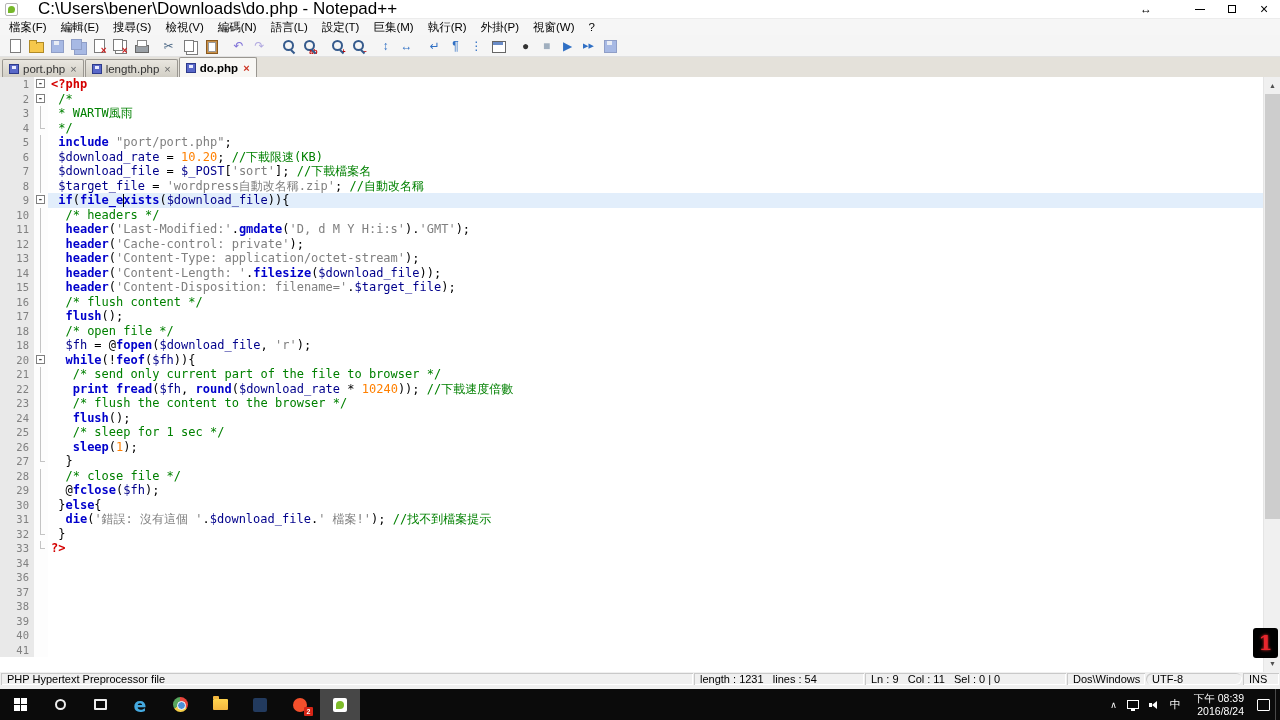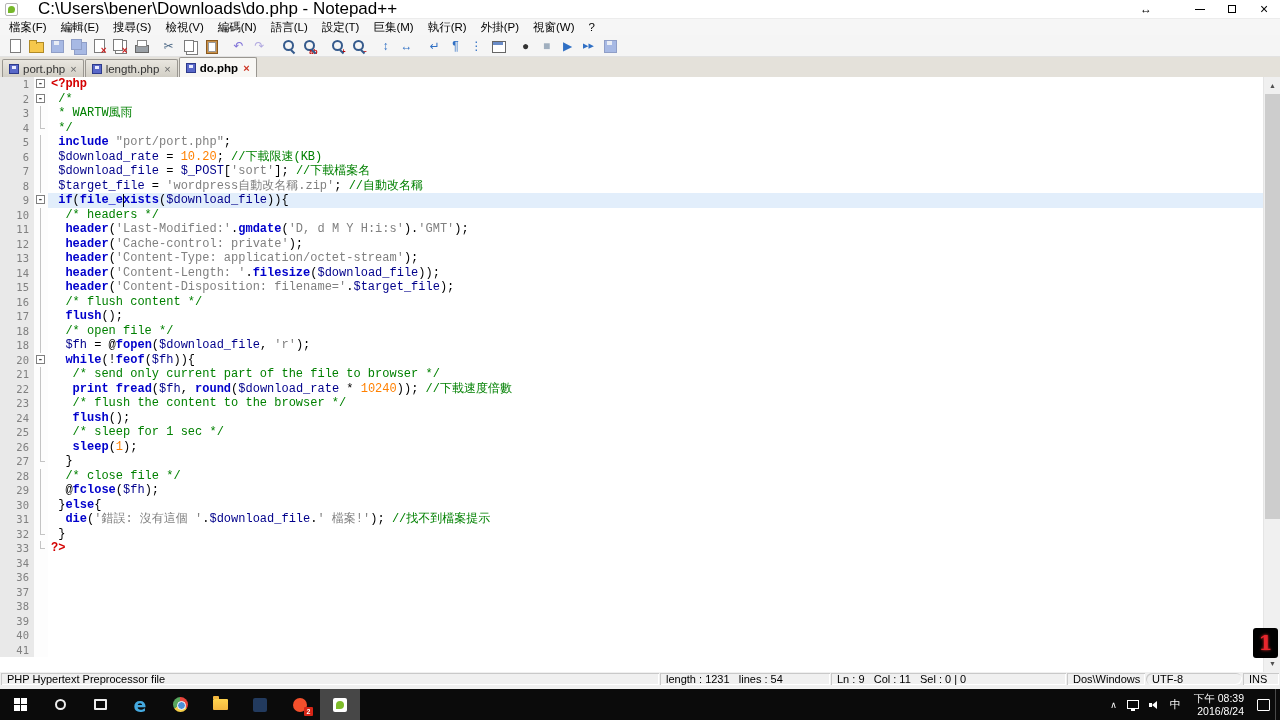--- a/index.html
+++ b/index.html
@@ -63,21 +63,21 @@
 
   
   .editor { flex:1; position:relative; background:#fff; overflow:hidden; }
   .code-area { position:absolute; left:0; top:0; right:17px; bottom:0; font-family:"DejaVu Sans Mono","Liberation Mono",monospace; font-size:12px; }
   .crow { display:flex; height:14.5px; line-height:14.5px; }
   .ln { width:34px; flex:none; text-align:right; padding-right:5px; background:#e9e9e9; color:#808080; font-size:10.5px; }
   .fold { width:14px; flex:none; position:relative; background:#fdfdfd; }
   .fbox { position:absolute; left:2px; top:2px; width:9px; height:9px; border:1px solid #808080; background:#fff; font:bold 8px/7px "DejaVu Sans Mono",monospace; text-align:center; color:#404040; }
   .fline { position:absolute; left:6px; top:0; bottom:0; width:1px; background:#c4c4c4; }
   .fend { position:absolute; left:6px; top:0; height:8px; width:5px; border-left:1px solid #c4c4c4; border-bottom:1px solid #c4c4c4; }
-  .code { flex:1; white-space:pre; padding-left:3px; position:relative; overflow:hidden;font-family:Liberation Mono, monospace; }
+  .code { flex:1; white-space:pre; padding-left:3px; position:relative; overflow:hidden; }
   .code.hl { background:#e2eefb; }
   .caret { position:absolute; top:1px; bottom:1px; width:1px; background:#000; }
   .tk-t { color:#d40000; font-weight:bold; }
   .tk-k { color:#0000cc; font-weight:bold; }
   .tk-v { color:#00008b; }
   .tk-s { color:#808080; }
   .tk-n { color:#ff8000; }
   .tk-c { color:#008000; }
   .tk-p { color:#000; }
 
@@ -86,21 +86,21 @@
   .sarrow.up { top:0; } .sarrow.down { bottom:0; }
   .sthumb { position:absolute; left:1px; top:17px; width:15px; height:425px; background:#cdcdcd; }
 
   .step-badge { position:absolute; right:2px; bottom:14px; width:25px; height:30px; background:#000; border-radius:3px; color:#e8262d; font:bold 20px/30px "DejaVu Serif","Liberation Serif",serif; text-align:center; text-shadow:0 0 3px #ff3333; }
 
   
   .statusbar { height:17px; background:#f0f0f0; display:flex; font-size:11px; color:#000; align-items:flex-start; padding:1px; }
   .sseg { display:flex; align-items:center; padding:0 6px; white-space:pre; margin-right:1px; box-shadow:inset 1px 1px 0 #c9c9c9, inset -1px -1px 0 #fff; overflow:hidden; }
   .sseg.s-doctype { flex:1; }
   .sseg.s-length { width:170px; }
-  .sseg.s-cursor { width:235px; }
+  .sseg.s-cursor { width:201px; }
   .sseg.s-eol { width:78px; }
   .sseg.s-enc { width:96px;border-radius:7px; }
   .sseg.s-ins { width:36px; margin-right:0; }
 
   
   .taskbar { height:31px; background:#0b0b0b; display:flex; align-items:stretch; color:#fff; }
   .tslot { width:40px; display:flex; align-items:center; justify-content:center; position:relative; flex:none; }
   .tslot.active { background:#474747; }
   .ti { display:inline-block; position:relative; }
   .ti-win { width:13px; height:13px; background:linear-gradient(#fff,#fff) 0 0/6px 6px no-repeat, linear-gradient(#fff,#fff) 7px 0/6px 6px no-repeat, linear-gradient(#fff,#fff) 0 7px/6px 6px no-repeat, linear-gradient(#fff,#fff) 7px 7px/6px 6px no-repeat; }

